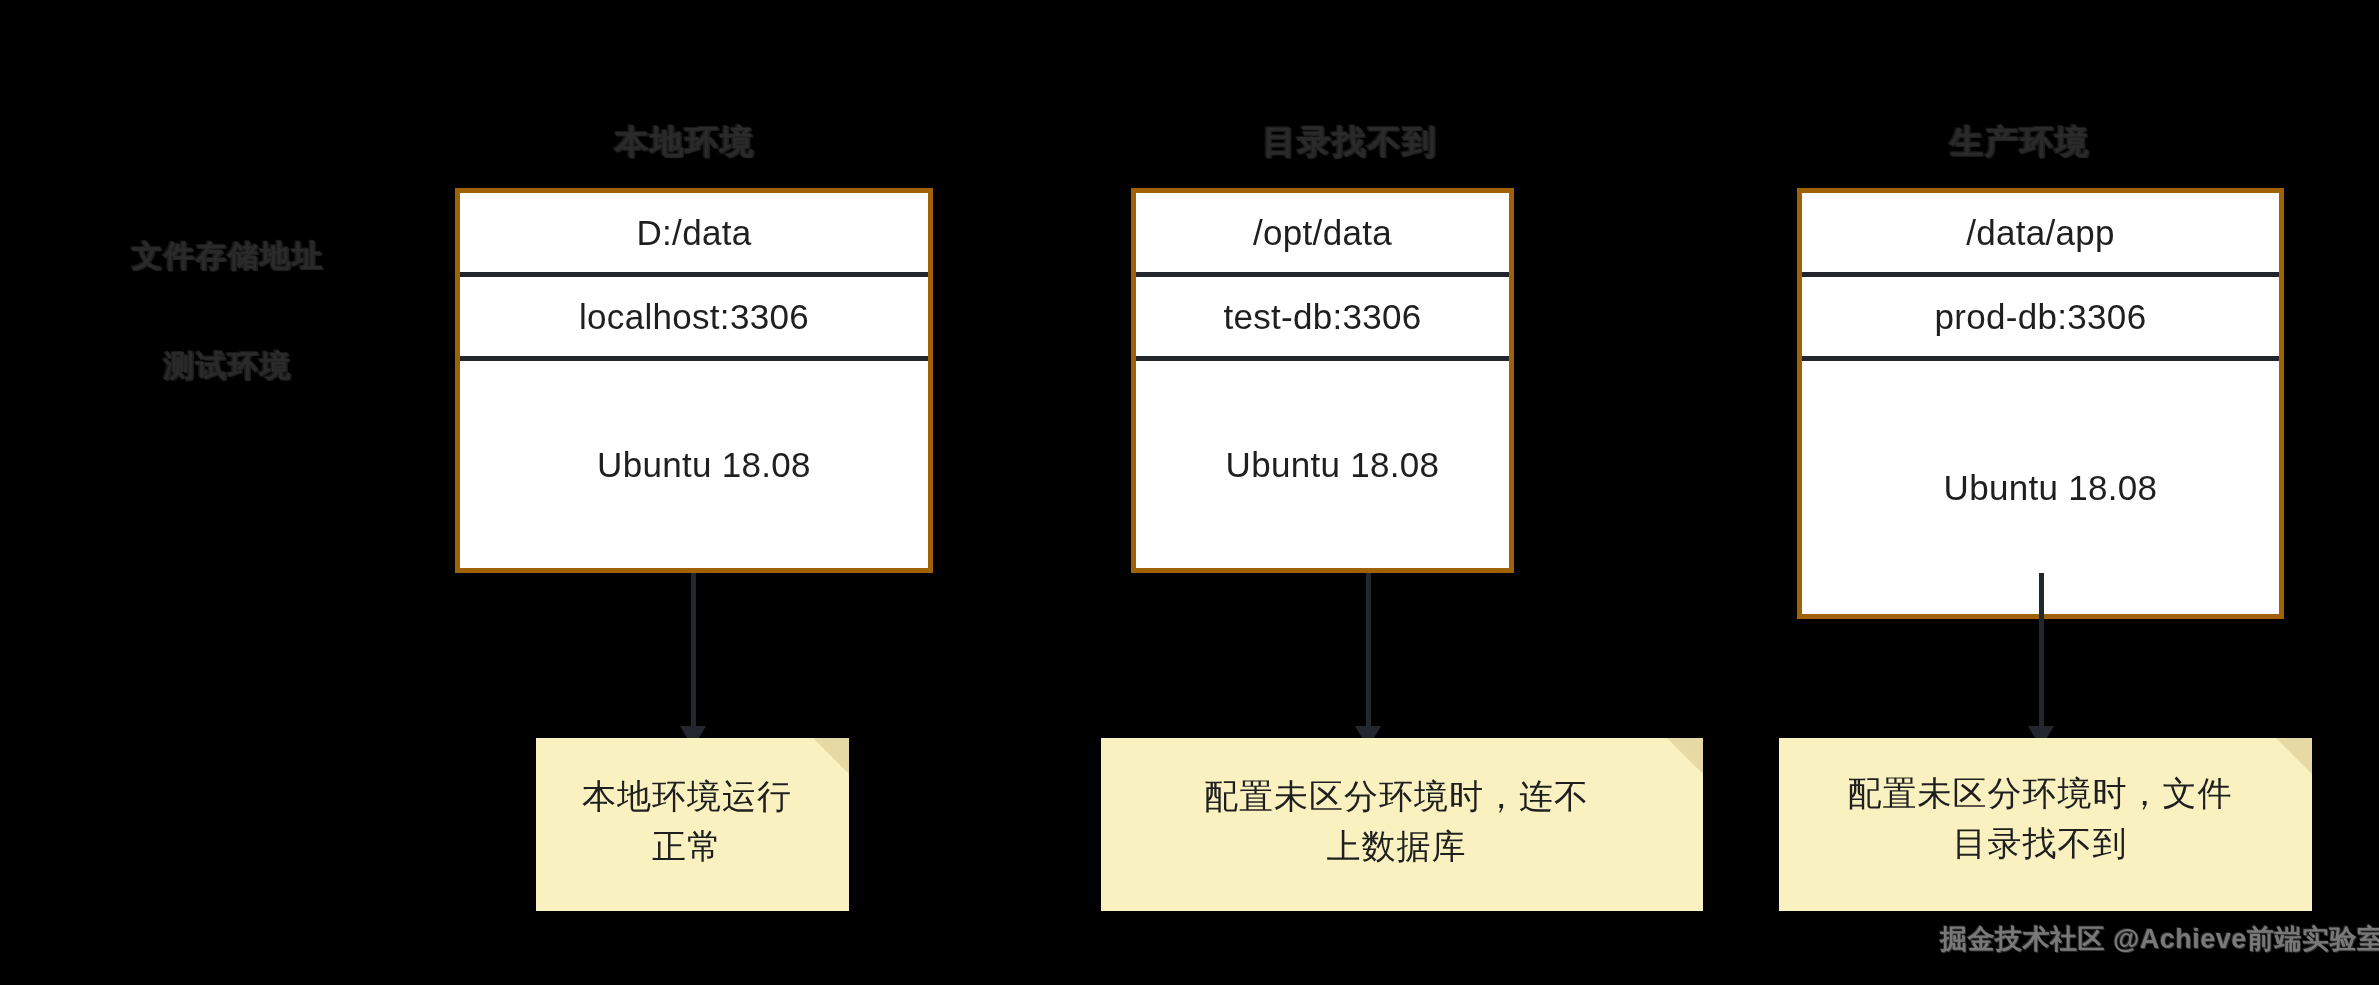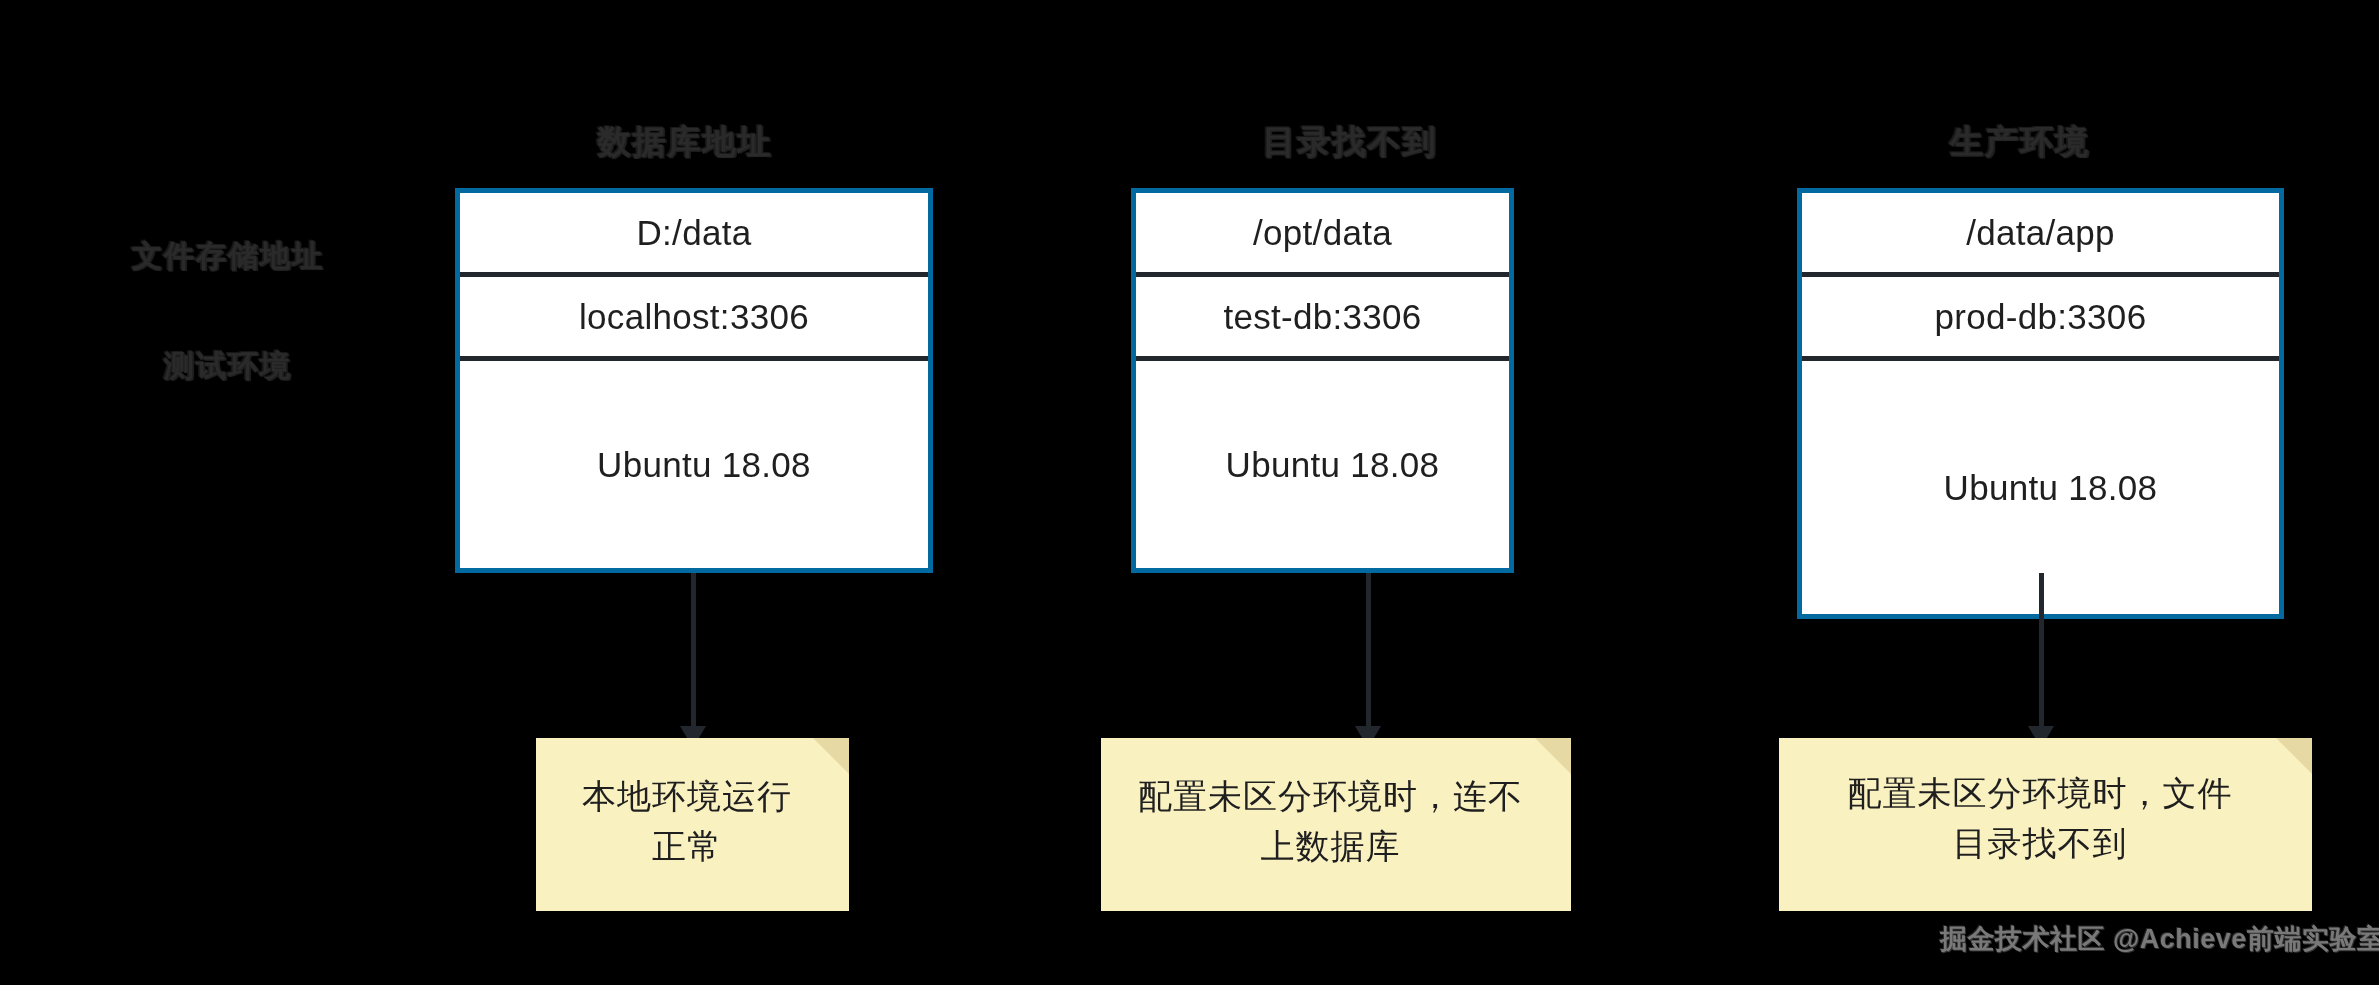--- a/index.html
+++ b/index.html
@@ -49,21 +49,21 @@
     text-align: center;
     font-size: 30px;
     margin-top: 13px;
   }
 
   
   .env-table {
     position: absolute;
     box-sizing: border-box;
     background: #22272e;
-    border: 5px solid #0369a1;
+    border: 5px solid #a16207;
     display: flex;
     flex-direction: column;
     gap: 5px;
   }
   .env-cell {
     background: #ffffff;
     color: #1f1f1f;
     display: flex;
     align-items: center;
     justify-content: center;
@@ -132,21 +132,21 @@
     text-shadow: 1px 1px 0 #3a3a3a, -1px -1px 0 #2b2b2b;
     filter: blur(0.3px);
     user-select: none;
   }
 </style>
 </head>
 <body>
 
 <div id="stage">
 
-  <div class="obscured col-header" style="left:685px; top:120px;">数据库地址</div>
+  <div class="obscured col-header" style="left:685px; top:120px;">本地环境</div>
   <div class="obscured col-header" style="left:1350px; top:120px;">目录找不到</div>
   <div class="obscured col-header" style="left:2020px; top:120px;">生产环境</div>
 
   <div class="obscured row-label" style="left:228px; top:243px;">文件存储地址</div>
   <div class="obscured row-label" style="left:228px; top:353px;">测试环境</div>
 
   <div class="env-table" style="left:455px; top:188px; width:478px; height:385px;">
     <div class="env-cell r1">D:/data</div>
     <div class="env-cell r2">localhost:3306</div>
     <div class="env-cell r3">Ubuntu 18.08</div>
@@ -175,21 +175,21 @@
   <div class="connector" style="left:2041px; top:573px;">
     <div class="shaft" style="height:153px;"></div>
     <div class="head"></div>
   </div>
 
   <div class="note" style="left:536px; top:738px; width:313px; height:173px;">
     <span class="fold"></span>
     <span class="note-text">本地环境运行<br>正常</span>
   </div>
 
-  <div class="note" style="left:1101px; top:738px; width:470px; height:173px;">
+  <div class="note" style="left:1101px; top:738px; width:602px; height:173px;">
     <span class="fold"></span>
     <span class="note-text">配置未区分环境时，连不<br>上数据库</span>
   </div>
 
   <div class="note" style="left:1779px; top:738px; width:533px; height:173px;font-family:Liberation Mono, monospace;">
     <span class="fold"></span>
     <span class="note-text">配置未区分环境时，文件<br>目录找不到</span>
   </div>
 
   <div id="watermark" style="left:1940px; top:921px;">掘金技术社区 @Achieve前端实验室</div>

